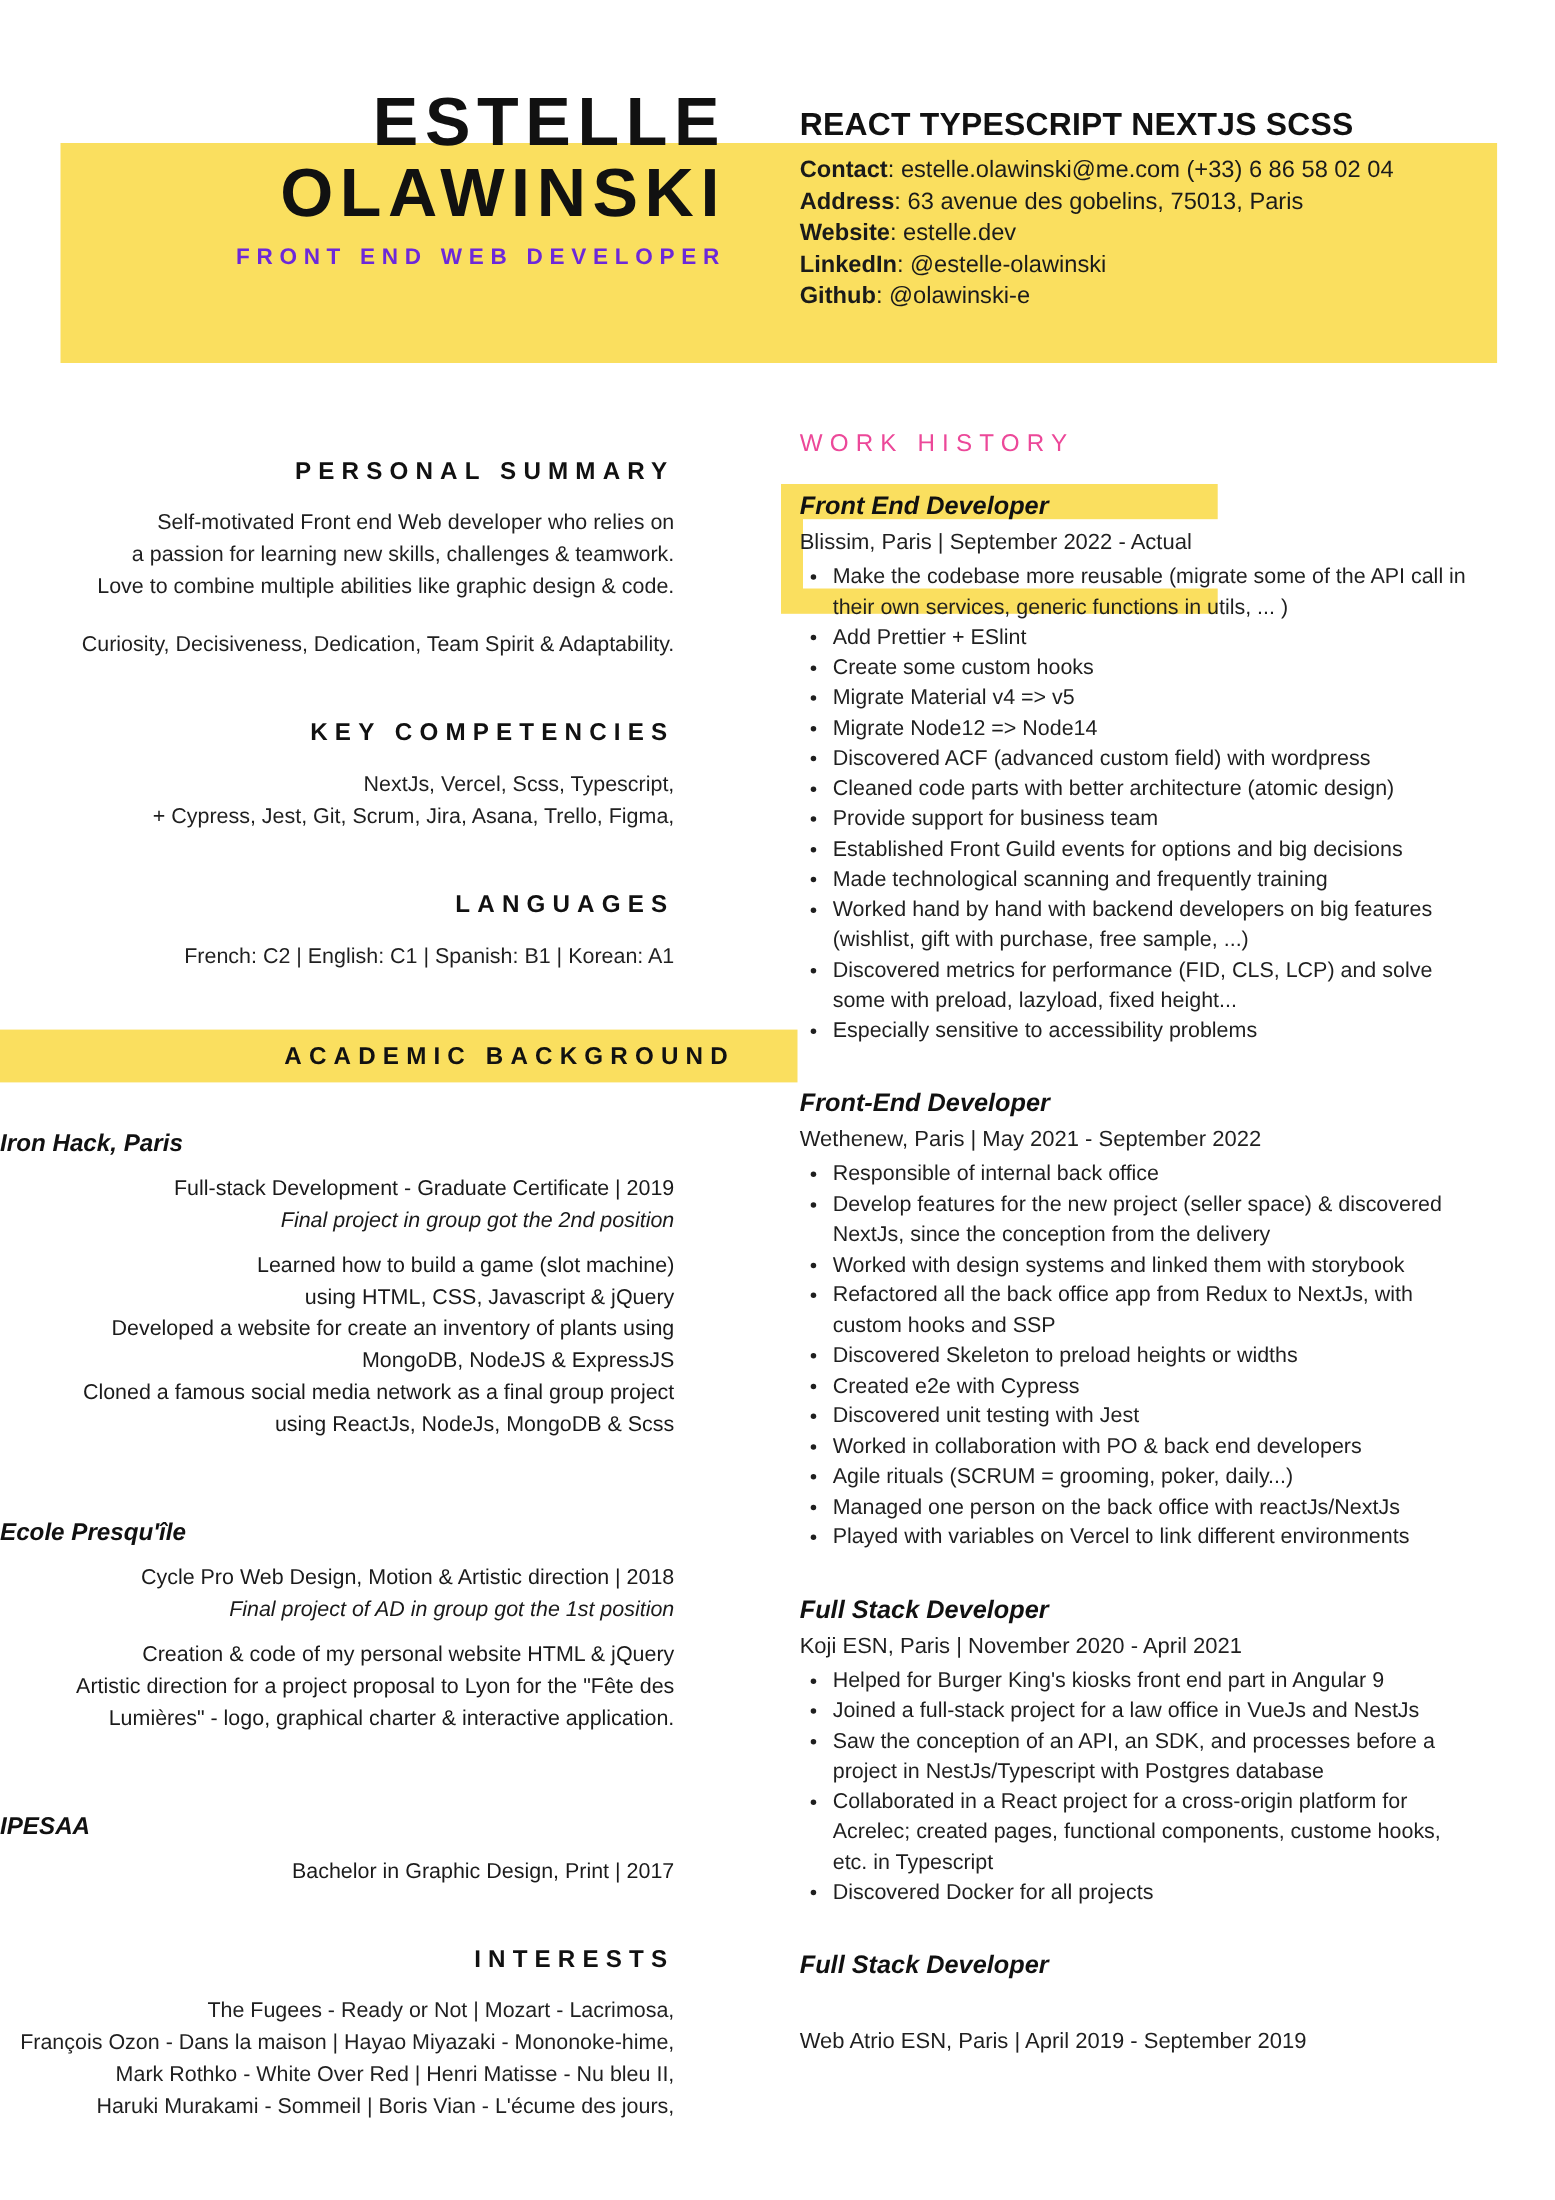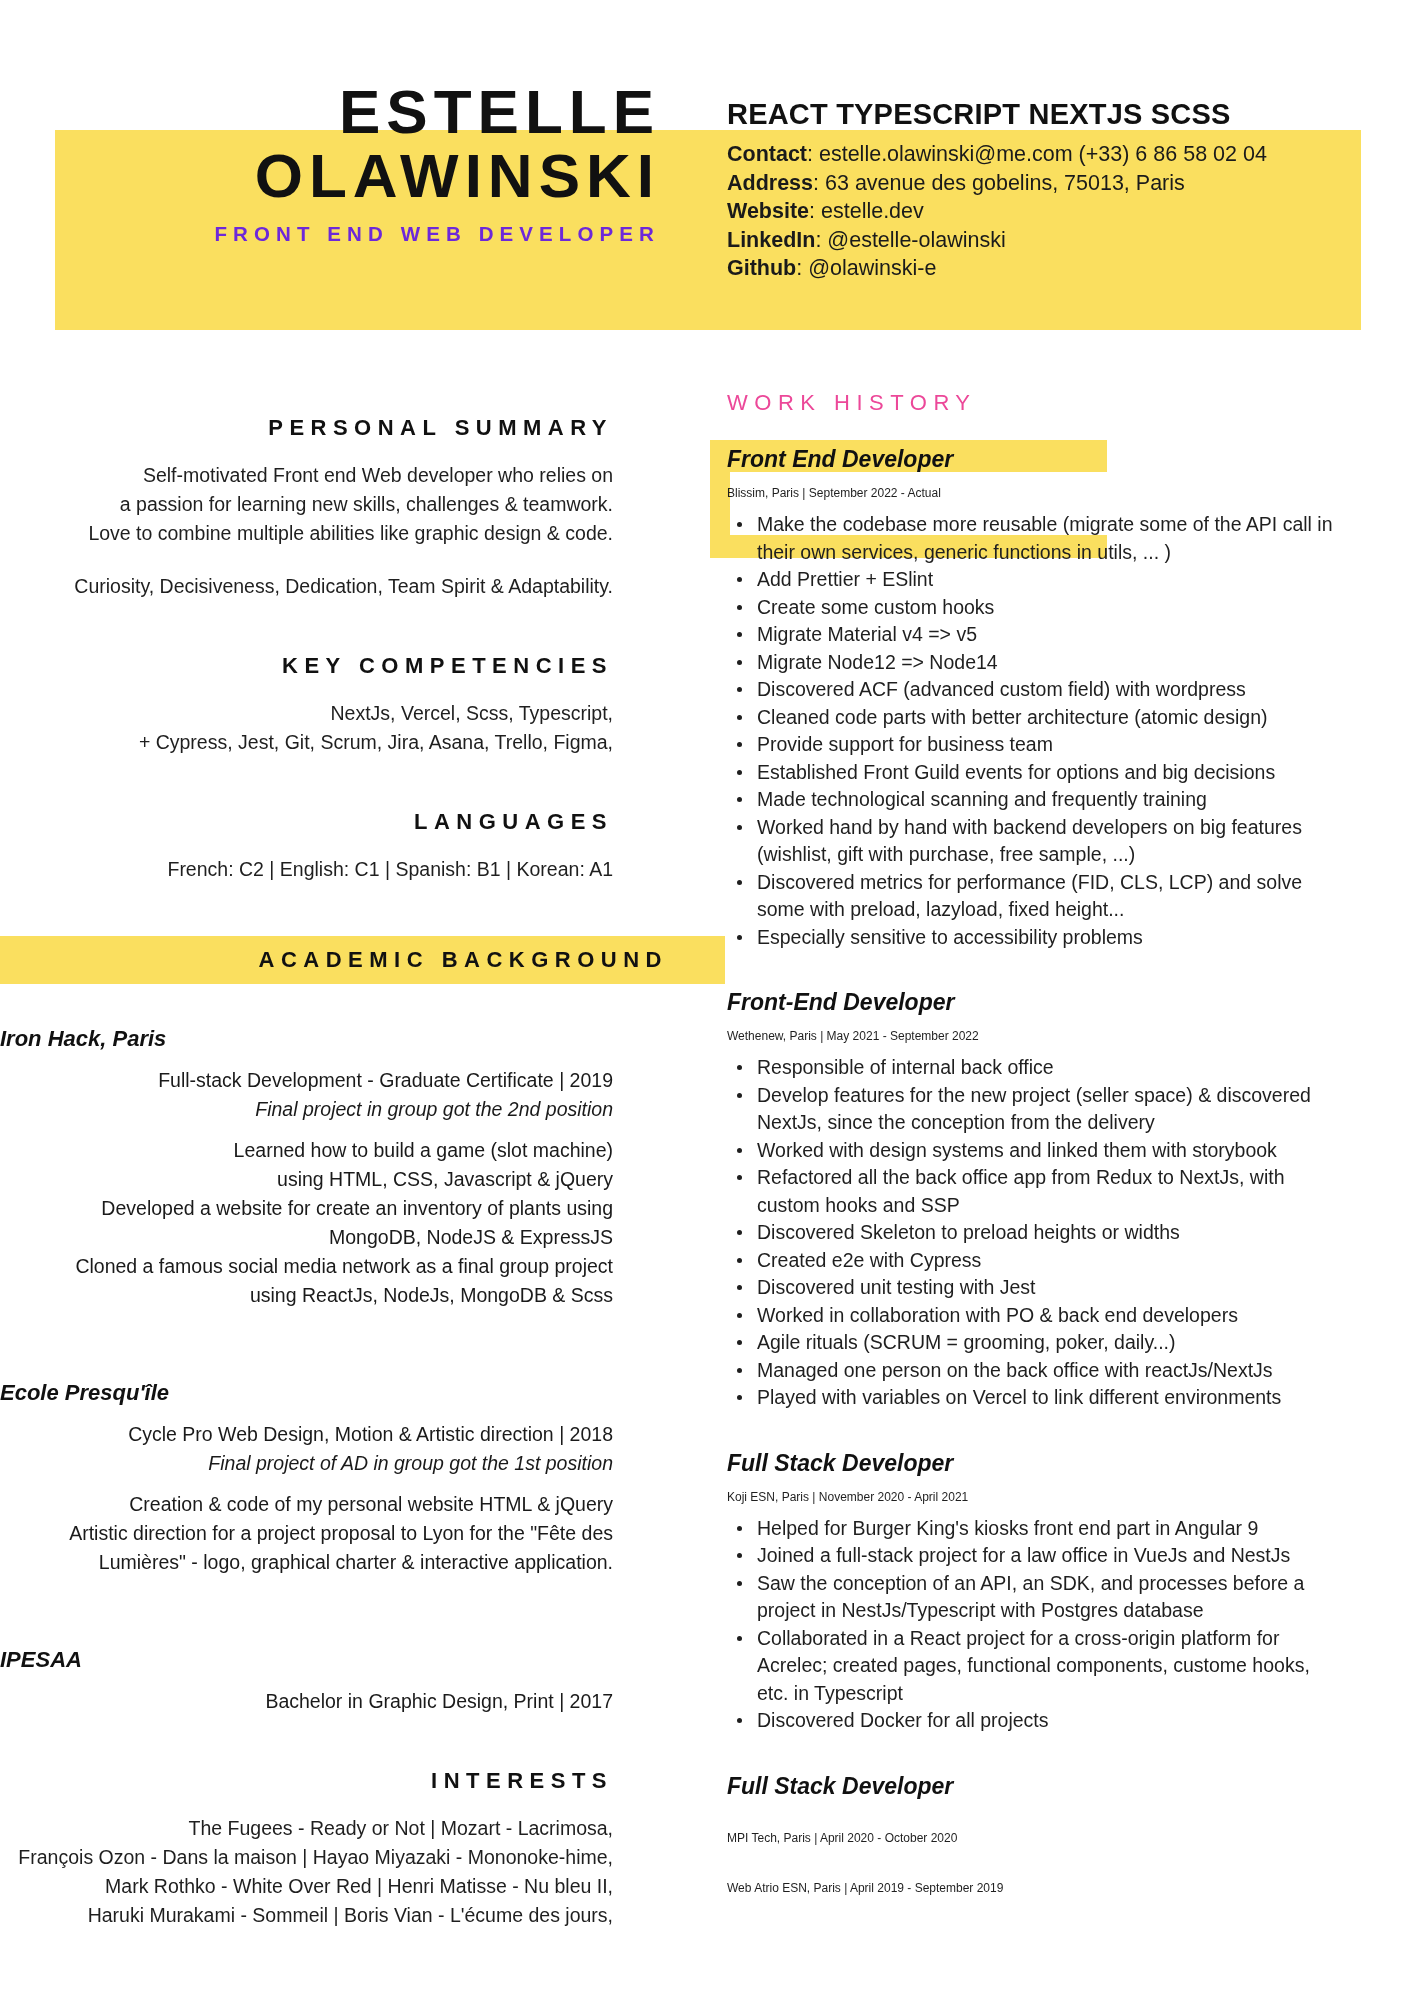--- a/index.html
+++ b/index.html
@@ -139,21 +139,21 @@
   
   .job { position: relative; }
   .job-role {
     font-weight: 700;
     font-style: italic;
     font-size: 23px;
     color: #111;
     margin-bottom: 6px;
   }
   .job-meta {
-    font-size: 12px;
+    font-size: 20px;
     line-height: 28px;
     color: #1f1f1f;
     margin-bottom: 4px;
   }
   ul.bullets {
     list-style: none;
     margin: 0;
     padding: 0;
   }
   ul.bullets li {
@@ -375,20 +375,19 @@
         <li>Collaborated in a React project for a cross-origin platform for Acrelec; created pages, functional components,  custome hooks, etc. in Typescript</li>
         <li>Discovered Docker for all projects</li>
       </ul>
     </div>
 
     <div class="rc-gap-l"></div>
 
     <div class="job">
       <div class="job-role">Full Stack Developer</div>
       <div class="rc-gap-s"></div>
-      <div class="job-meta">MPI Tech, Paris | April 2020 - October 2020</div>
       <div class="rc-gap-s"></div>
       <div class="job-meta">Web Atrio ESN, Paris | April 2019 - September 2019</div>
     </div>
 
   </div>
 
 </div>
 
 </body></html>

